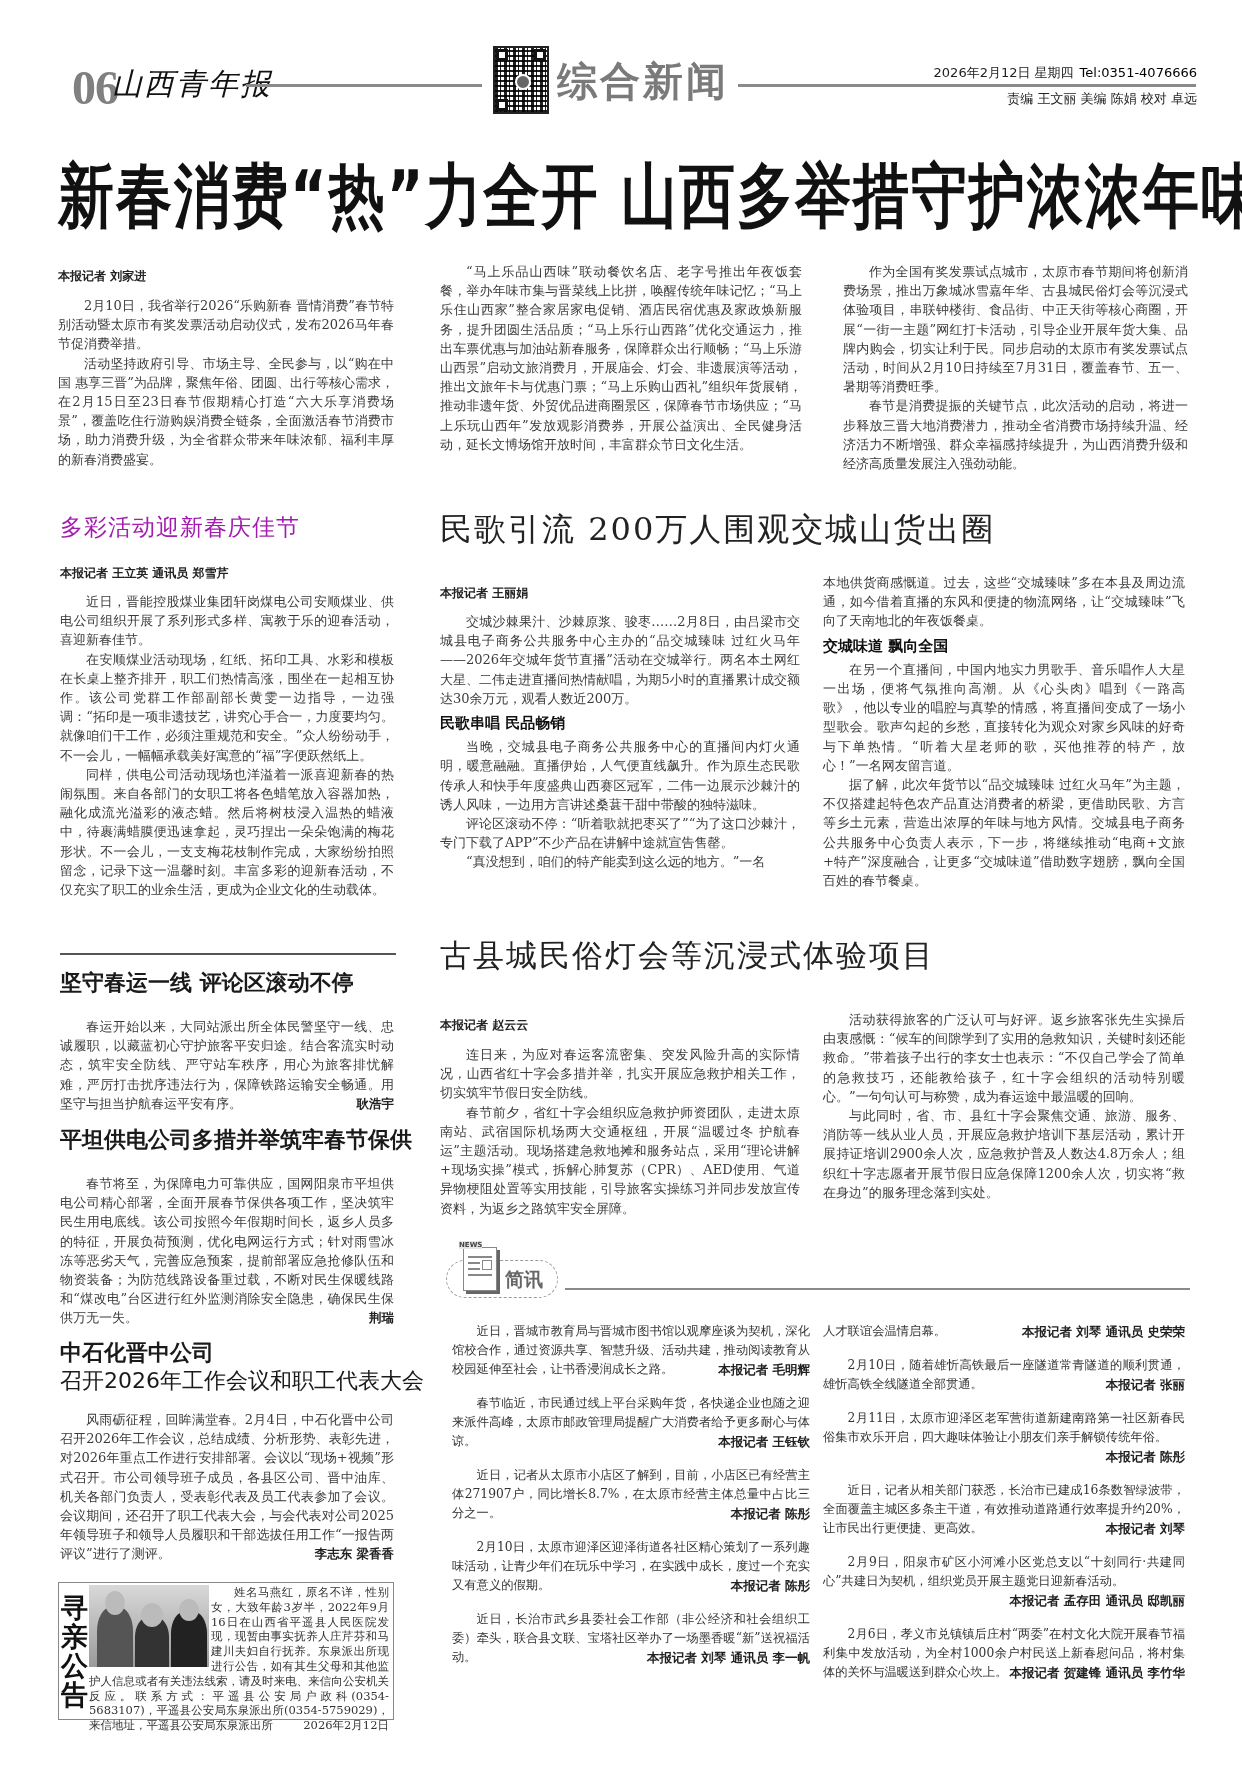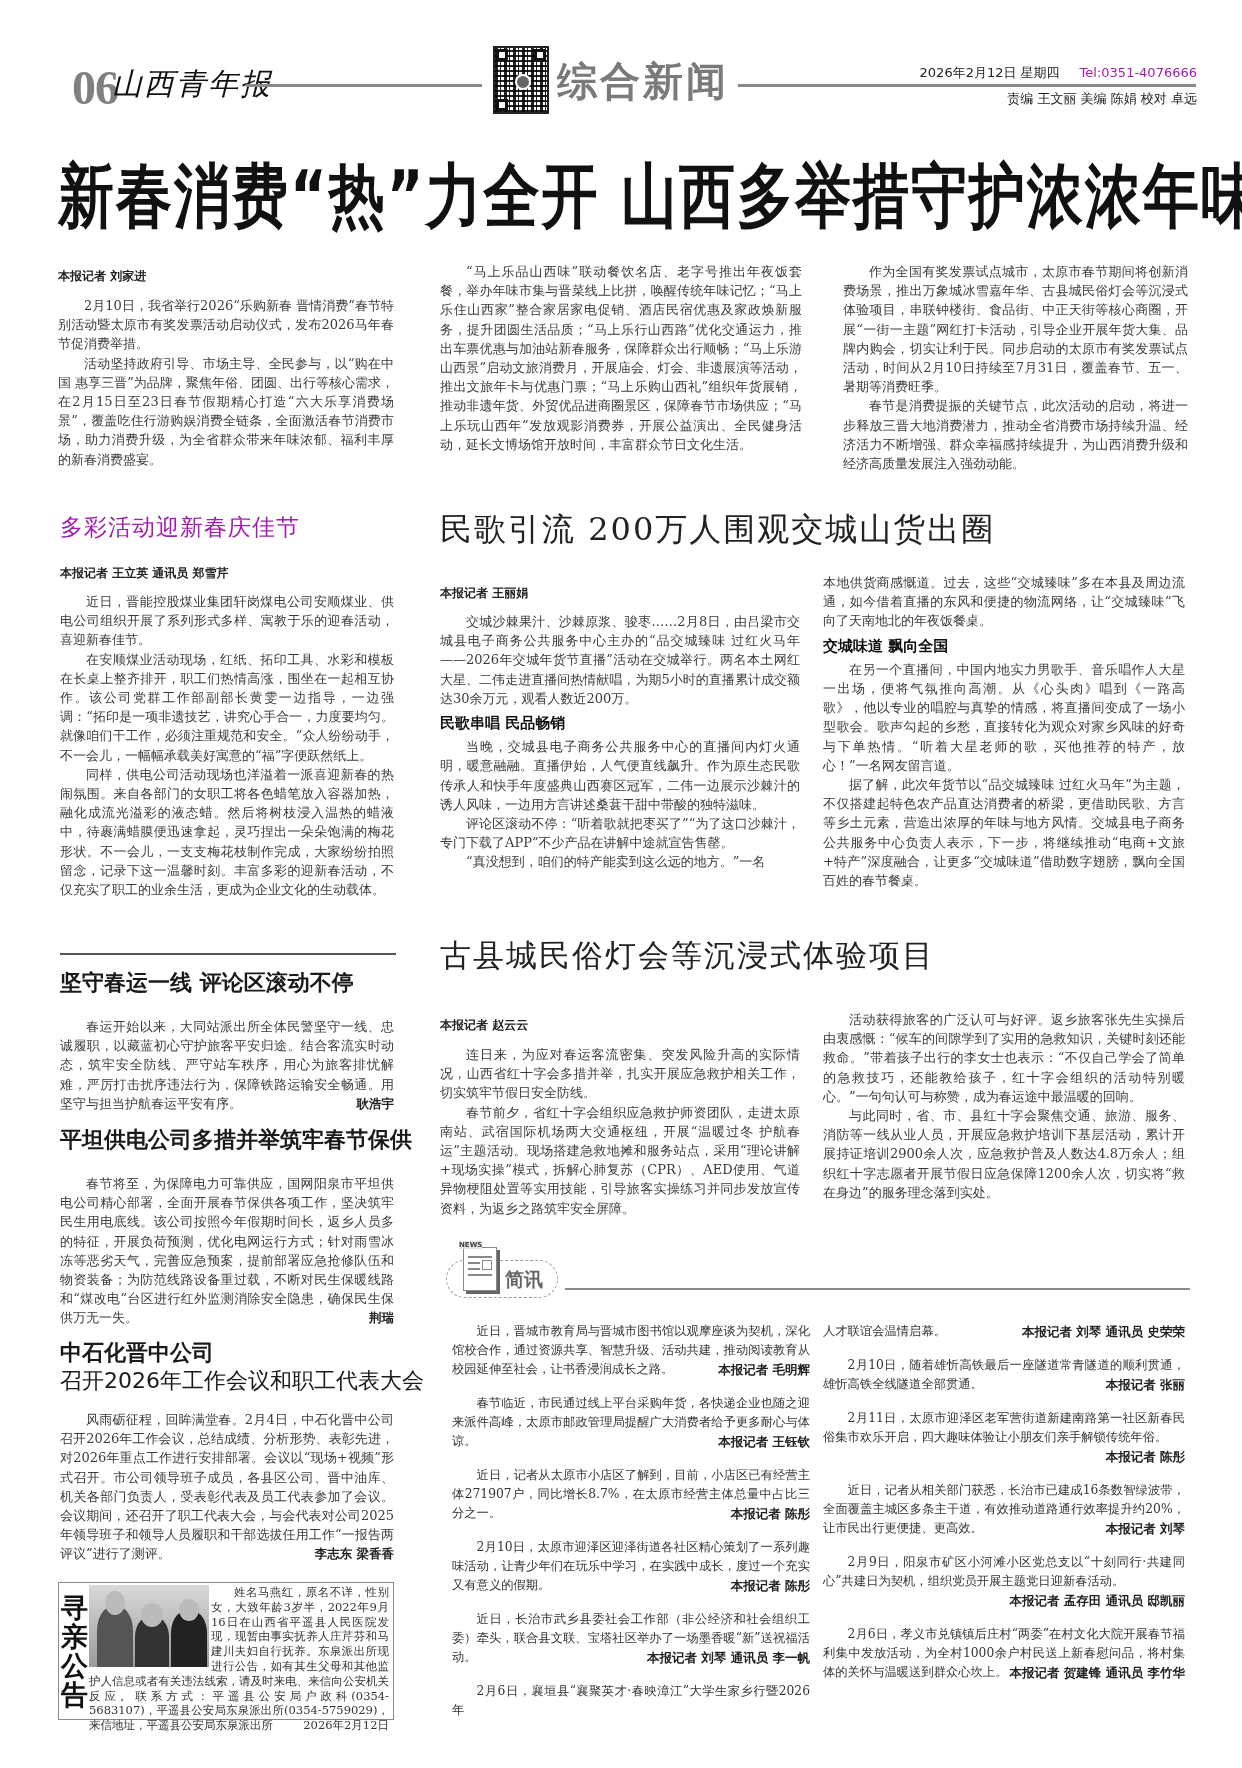--- a/index.html
+++ b/index.html
@@ -9,21 +9,21 @@
   .masthead-name { left: 112px; top: 64px; font-family: "DejaVu Serif", serif; font-style: italic; font-size: 30px; color: #111; letter-spacing: 2px; }
   .hline { height: 3px; background: #8a8a8a; }
   .qr { left: 493px; top: 46px; width: 56px; height: 68px; background:
       repeating-linear-gradient(90deg, #222 0 3px, #fff 3px 5px, #222 5px 6px, #fff 6px 9px),
       repeating-linear-gradient(0deg, #222 0 2px, #fff 2px 5px);
       background-blend-mode: multiply; border: 2px solid #222; }
   .qr::after { content: ""; position: absolute; left: 20px; top: 26px; width: 12px; height: 12px; border-radius: 50%; background: #666; border: 2px solid #fff; }
   .qr .corner { position: absolute; width: 12px; height: 12px; border: 3px solid #111; background: #fff; }
   .section-title { left: 557px; top: 54px; font-family: "DejaVu Serif", serif; font-size: 40px; color: #7a7a7a; letter-spacing: 3px; font-weight: bold; }
   .date-line { right: 45px; top: 64px; font-family: "DejaVu Sans", sans-serif; font-size: 13px; color: #222; }
-  .date-line .tel { color: #a21caf; margin-left: 20px; }
+  .date-line .tel { color: #000000; margin-left: 6px; }
   .editors { right: 45px; top: 90px; font-family: "DejaVu Sans", sans-serif; font-size: 13px; color: #222; }
   .headline { left: 58px; top: 150px; width: 1140px; font-family: "DejaVu Sans", sans-serif; font-weight: bold; font-size: 56px; letter-spacing: 2px; color: #111; transform: scaleY(1.25); transform-origin: top left; white-space: nowrap; }
   .byline { font-family: "DejaVu Sans", sans-serif; font-weight: bold; font-size: 12px; color: #222; }
   .body { font-size: 13px; line-height: 19.2px; color: #3a3a3a; text-align: justify; }
   .body p { text-indent: 2em; }
   .sub-head { font-family: "DejaVu Serif", serif; font-weight: bold; font-size: 15px; color: #111; margin: 6px 0 4px; }
   .h2 { font-family: "DejaVu Sans", sans-serif; font-size: 23px; color: #a21caf; letter-spacing: 1px; }
   .h2b { font-family: "DejaVu Serif", serif; font-size: 32px; color: #222; letter-spacing: 2px; }
   .h3 { font-family: "DejaVu Sans", sans-serif; font-size: 22px; font-weight: bold; color: #1a1a1a; }
   .sign { float: right; font-family: "DejaVu Sans", sans-serif; font-weight: bold; font-size: 12.5px; color: #222; text-indent: 0; }
@@ -171,23 +171,20 @@
       <div class="clear"></div>
     </div>
   <div class="brief">
       <p><span>2月10日，太原市迎泽区迎泽街道各社区精心策划了一系列趣味活动，让青少年们在玩乐中学习，在实践中成长，度过一个充实又有意义的假期。</span><span class="sign">本报记者 陈彤</span></p>
       <div class="clear"></div>
     </div>
   <div class="brief">
       <p><span>近日，长治市武乡县委社会工作部（非公经济和社会组织工委）牵头，联合县文联、宝塔社区举办了一场墨香暖“新”送祝福活动。</span><span class="sign">本报记者 刘琴 通讯员 李一帆</span></p>
       <div class="clear"></div>
     </div>
-  <div class="brief">
-      <p><span>2月6日，襄垣县“襄聚英才·春映漳江”大学生家乡行暨2026年</span></p>
-    </div>
 </div>
 
 <div class="abs" style="left:823px; top:1322px; width:362px;">
   <div class="brief">
       <p style="text-indent:0"><span>人才联谊会温情启幕。</span><span class="sign">本报记者 刘琴 通讯员 史荣荣</span></p>
       <div class="clear"></div>
     </div>
   <div class="brief">
       <p><span>2月10日，随着雄忻高铁最后一座隧道常青隧道的顺利贯通，雄忻高铁全线隧道全部贯通。</span><span class="sign">本报记者 张丽</span></p>
       <div class="clear"></div>

